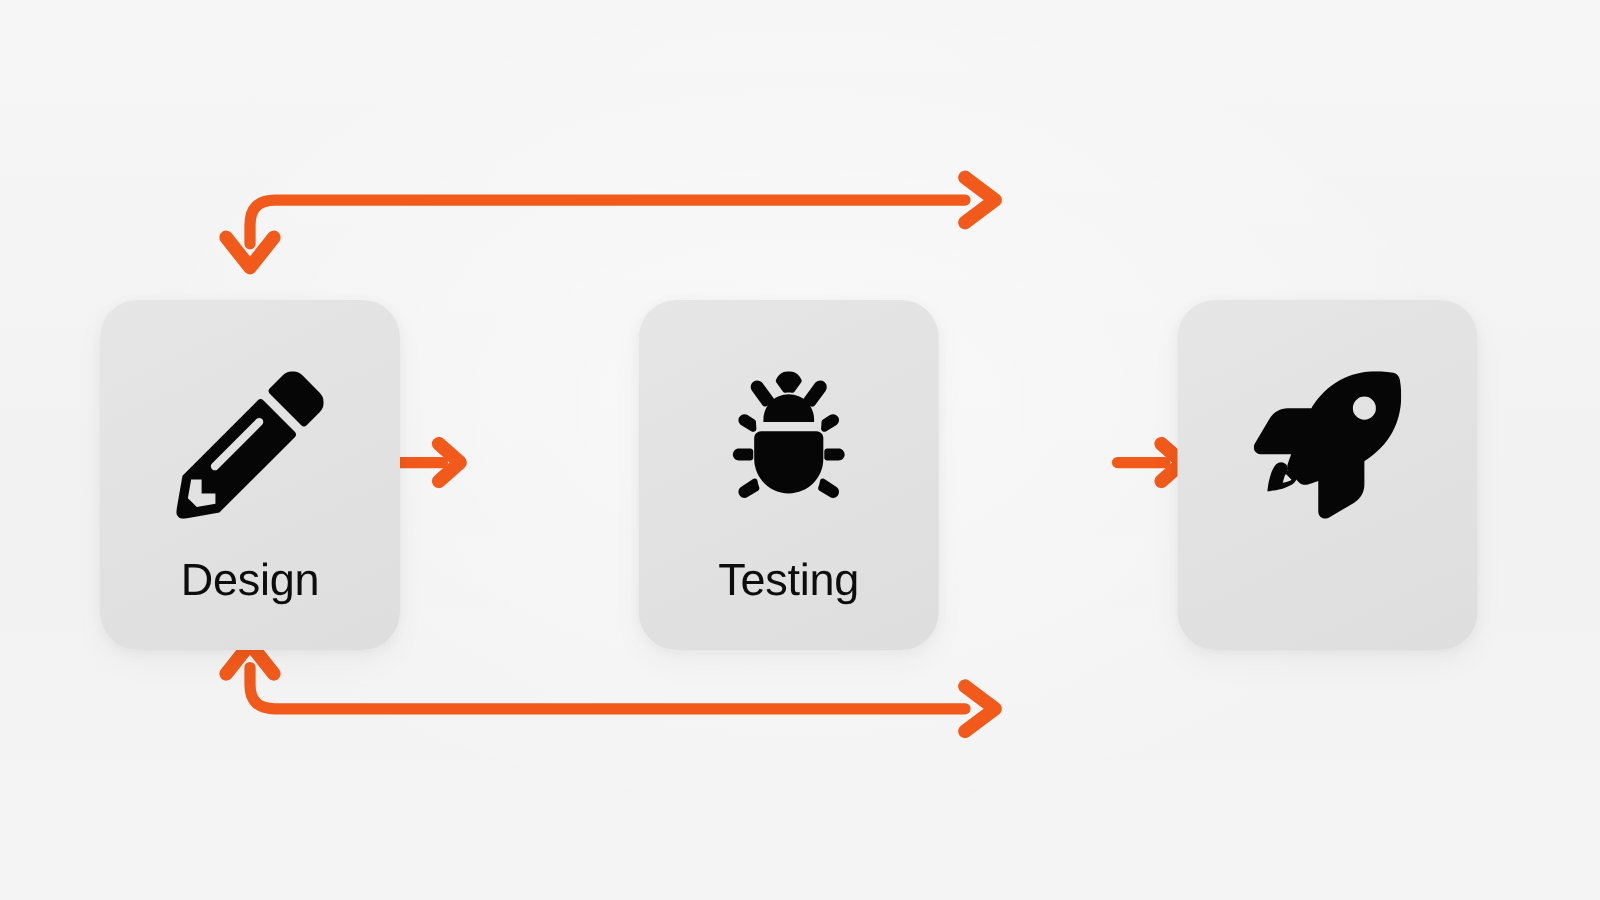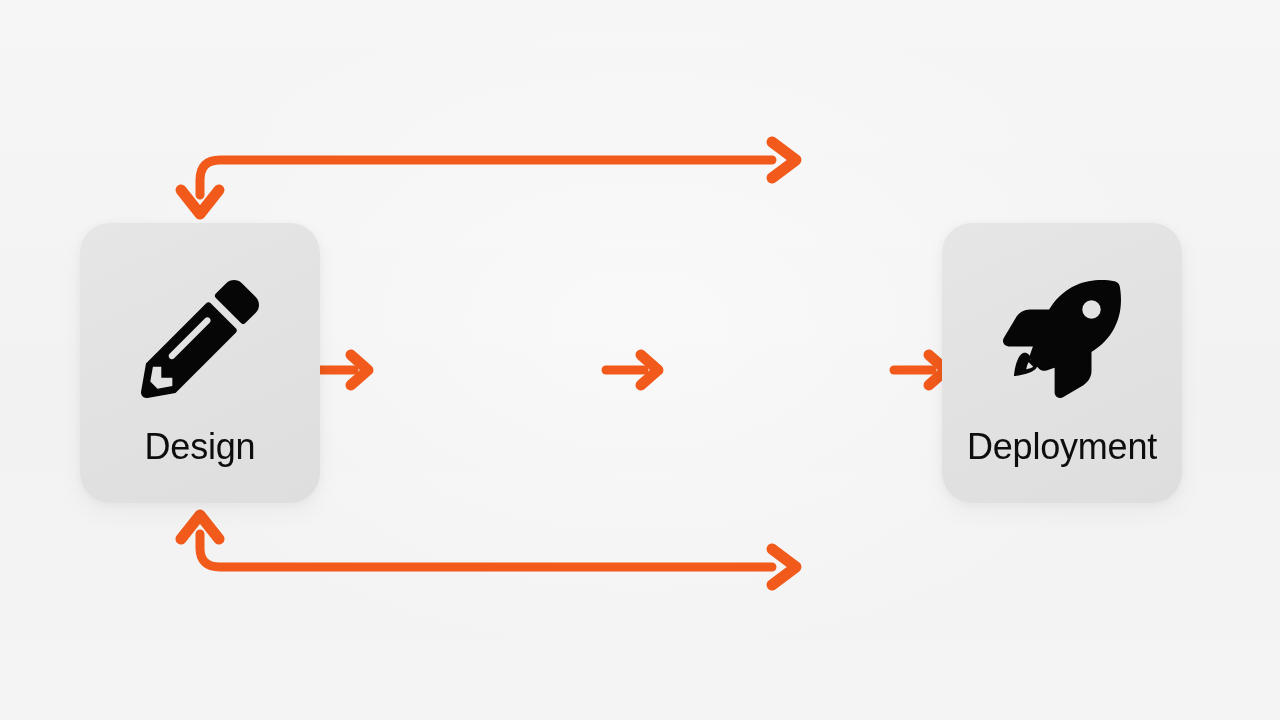--- a/index.html
+++ b/index.html
@@ -30,21 +30,21 @@
     background:
       radial-gradient(ellipse at 50% 45%, rgba(255,255,255,0.55) 0%, rgba(255,255,255,0) 62%),
       linear-gradient(180deg, #f6f6f6 0%, #f2f2f2 55%, #f4f4f4 100%);
     pointer-events: none;
   }
 
   
   .cards-row {
     position: absolute;
     left: 80px;
-    top: 223px;
+    top: 240px;
     width: 1102px;
     height: 280px;
     display: flex;
     justify-content: space-between;
     align-items: stretch;
   }
 
   .stage-card {
     width: 240px;
     height: 280px;
@@ -167,36 +167,70 @@
                    c18.7-18.7 49.1-18.7 67.9 0l60.1 60.1c18.8 18.7 18.8 49.1 0 67.9zM284.2 99.8L21.6 362.4
                    .4 483.9c-2.9 16.4 11.4 30.6 27.8 27.8l121.5-21.3 262.6-262.6c4.7-4.7 4.7-12.3 0-17
                    l-111-111c-4.8-4.7-12.4-4.7-17.1 0zM124.1 339.9c-5.5-5.5-5.5-14.3 0-19.8l154-154c5.5-5.5 14.3-5.5 19.8 0
                    s5.5 14.3 0 19.8l-154 154c-5.5 5.5-14.3 5.5-19.8 0zM88 424h48v36.3l-64.5 11.3-31.1-31.1L51.7 376H88v48z"></path>
         </svg>
       </div>
       <div class="stage-label">Design</div>
     </div>
 
 
+    <div class="stage-card">
+      <div class="stage-icon">
+        <svg viewBox="0 0 512 512" xmlns="http://www.w3.org/2000/svg" aria-hidden="true">
+          <path d="M256 0c-19.9 0-36.8 12.1-44.1 29.4c-1.4 3.3-.9 7 1.2 9.9l22.4 31.4
+                   c2.3 3.2 6.2 4.8 10.1 4.1c3.4-.6 6.9-.9 10.4-.9s7 .3 10.4 .9c3.9 .7 7.8-.9 10.1-4.1
+                   l22.4-31.4c2.1-2.9 2.6-6.6 1.2-9.9C292.8 12.1 275.9 0 256 0z"></path>
+          <path d="M164.9 41.2c-7.4-10.1-21.6-12.3-31.7-4.9s-12.3 21.6-4.9 31.7l36.5 49.9
+                   c3.1 4.2 8.7 5.8 13.5 3.7c7.2-3.1 14.7-5.7 22.4-7.7c5.9-1.5 9.2-7.8 7-13.5
+                   c-.7-1.8-1.7-3.5-2.9-5.1L164.9 41.2z"></path>
+          <path d="M378.8 36.3c-10.1-7.4-24.3-5.2-31.7 4.9l-39.9 54.5c-1.2 1.6-2.2 3.3-2.9 5.1
+                   c-2.2 5.7 1.1 12 7 13.5c7.7 2 15.2 4.6 22.4 7.7c4.8 2.1 10.4 .5 13.5-3.7l36.5-49.9
+                   c7.4-10.1 5.2-24.3-4.9-31.7z"></path>
+          <path d="M168 168c0-48.6 39.4-88 88-88s88 39.4 88 88v8H168v-8z"></path>
+          <path d="M160 208H352c0 0 0 0 0 0c13.3 0 24 10.7 24 24v72c0 66.3-53.7 120-120 120
+                   s-120-53.7-120-120V232c0-13.3 10.7-24 24-24z"></path>
+          <path d="M113 151.9c-9.8-5.9-22.6-2.8-28.5 7s-2.8 22.6 7 28.5l35.6 21.4
+                   c3.2 1.9 7.1 2.1 10.4 .4c4.5-2.2 7-7.2 6.3-12.2c-1-6.7-1.5-13.6-1.5-20.6
+                   c0-3.8-2-7.3-5.3-9.3L113 151.9z"></path>
+          <path name="right-antenna-leg" d="M399 151.9l-24 15.2c-3.3 2-5.3 5.5-5.3 9.3
+                   c0 7-.5 13.9-1.5 20.6c-.7 5 1.8 10 6.3 12.2c3.3 1.7 7.2 1.5 10.4-.4l35.6-21.4
+                   c9.8-5.9 12.9-18.7 7-28.5s-18.7-12.9-28.5-7z"></path>
+          <path d="M82.7 268.5c-11.4 0-20.7 9.3-20.7 20.7s9.3 20.7 20.7 20.7h40.2
+                   c5.4 0 9.8-4.4 9.8-9.8V278.3c0-5.4-4.4-9.8-9.8-9.8H82.7z"></path>
+          <path d="M389.1 268.5c-5.4 0-9.8 4.4-9.8 9.8v21.8c0 5.4 4.4 9.8 9.8 9.8h40.2
+                   c11.4 0 20.7-9.3 20.7-20.7s-9.3-20.7-20.7-20.7H389.1z"></path>
+          <path d="M91.5 401.3c-9.8 5.9-12.9 18.7-7 28.5s18.7 12.9 28.5 7l36.2-21.8
+                   c4.1-2.5 5.9-7.6 4.3-12.1c-2.7-7.5-4.8-15.2-6.2-23.2c-1.1-6.1-7.8-9.4-13.3-6.5
+                   c-.6 .3-1.2 .7-1.8 1L91.5 401.3z"></path>
+          <path d="M420.5 401.3l-40.7-27.1c-.6-.4-1.2-.7-1.8-1c-5.5-2.9-12.2 .4-13.3 6.5
+                   c-1.4 8-3.5 15.7-6.2 23.2c-1.6 4.5 .2 9.6 4.3 12.1l36.2 21.8c9.8 5.9 22.6 2.8 28.5-7
+                   s2.8-22.6-7-28.5z"></path>
+        </svg>
+      </div>
+      <div class="stage-label">Testing</div>
+    </div>
 
     <div class="stage-card">
       <div class="stage-icon">
         <svg viewBox="0 0 512 512" xmlns="http://www.w3.org/2000/svg" aria-hidden="true">
           <path d="M156.6 384.9L125.7 354c-8.5-8.5-11.5-20.8-7.7-32.2c3-8.9 7-20.5 11.8-33.8
                    L24 288c-8.6 0-16.6-4.6-20.9-12.1s-4.2-16.7 .2-24.1l52.5-88.5c13-21.9 36.5-35.3 61.9-35.3
                    l82.3 0c2.4-4 4.8-7.7 7.2-11.3C289.1-4.1 411.1-8.1 483.9 5.3c11.6 2.1 20.6 11.2 22.8 22.8
                    c13.4 72.9 9.3 194.8-111.4 276.7c-3.5 2.4-7.3 4.8-11.3 7.2v82.3c0 25.4-13.4 49-35.3 61.9
                    l-88.5 52.5c-7.4 4.4-16.6 4.5-24.1 .2s-12.1-12.2-12.1-20.9V380.8c-14.1 4.9-26.4 8.9-35.7 11.9
                    c-11.2 3.6-23.4 .5-31.8-7.8zM384 168a40 40 0 1 0 0-80 40 40 0 1 0 0 80z"></path>
           <path d="M107.4 352.5c9.4-9.4 24.6-9.4 33.9 0s9.4 24.6 0 33.9c-8.1 8.1-21.1 14.2-34.3 18.6
                    c-13.4 4.5-27.4 7.4-38.6 9.2c-5.6 .9-10.5 1.6-14.3 2c-1.9 .2-3.5 .4-4.7 .5
                    c-.6 .1-1.1 .1-1.5 .1l-.4 0-.1 0c0 0 0 0 0 0l0-.1c0 0 0 0 0-.4c0-.4 0-.9 .1-1.5
                    c.1-1.2 .2-2.8 .5-4.7c.4-3.8 1.1-8.7 2-14.3c1.8-11.2 4.7-25.2 9.2-38.6
                    c4.4-13.2 10.5-26.2 18.6-34.3c9.4-9.4 24.6-9.4 33.9 0s9.4 24.6 0 33.9
                    c-1.1 1.1-3.5 4.4-6.2 12.5c-1.8 5.4-3.4 11.6-4.7 17.9c6.3-1.3 12.5-2.9 17.9-4.7
                    c8.1-2.7 11.4-5.1 12.5-6.2z"></path>
         </svg>
       </div>
-      <div class="stage-label">Deployment</div>
     </div>
 
   </div>
 </div>
 
 </body></html>

